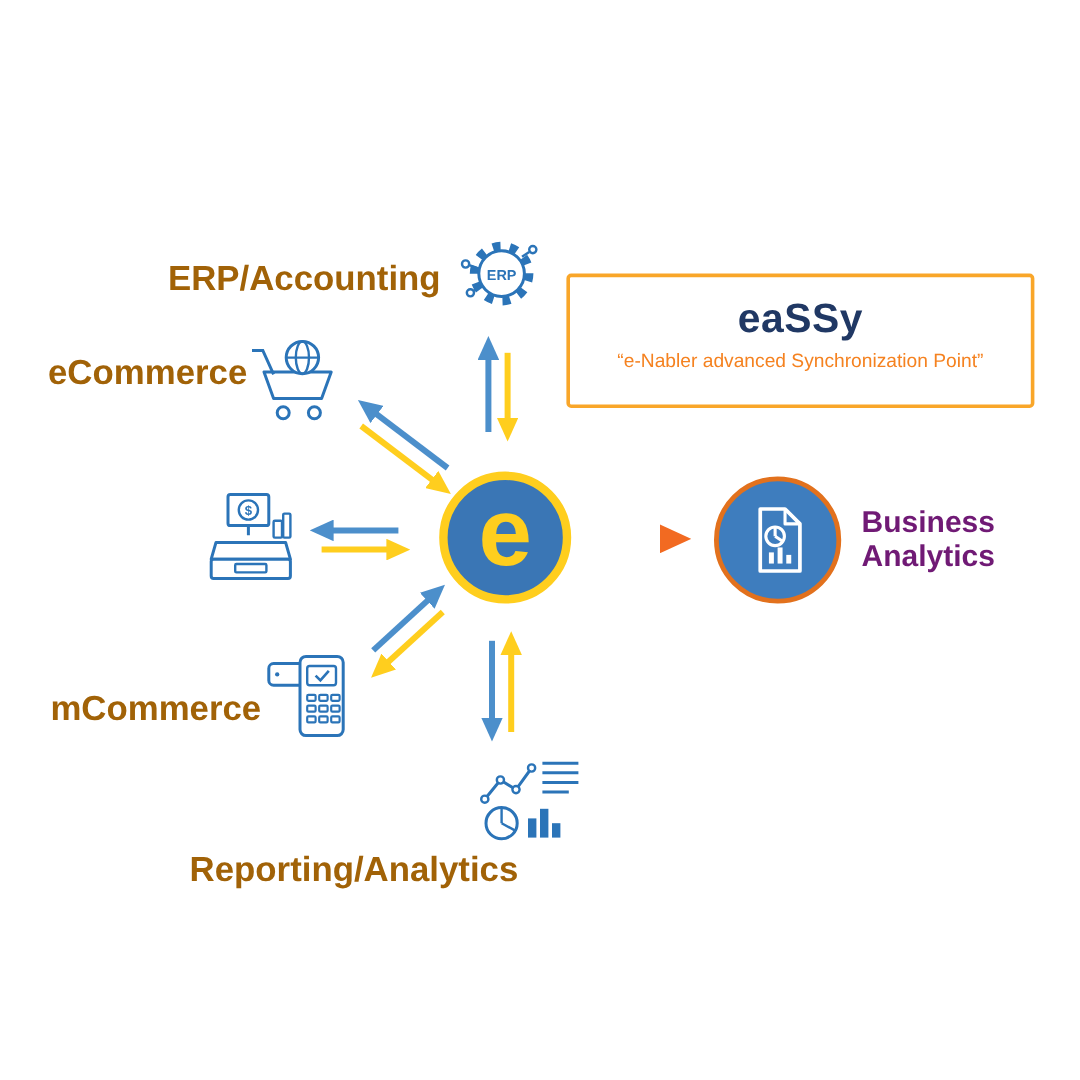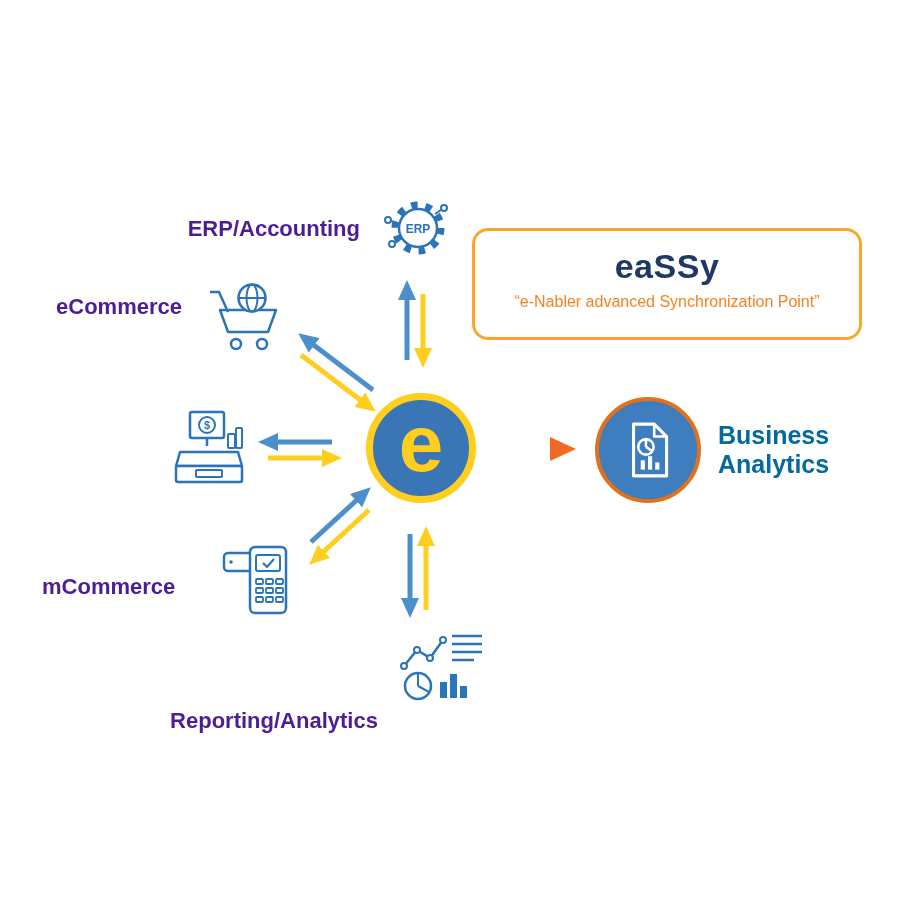--- a/index.html
+++ b/index.html
@@ -1,20 +1,20 @@
 <!DOCTYPE html>
 <html><head>
 <meta charset="utf-8">
 <style>
   * { margin:0; padding:0; box-sizing:border-box; }
   html,body { background:#ffffff; font-family:"Liberation Sans", sans-serif; }
   #canvas { position:relative; width:900px; height:900px; background:#ffffff; overflow:hidden; }
   #arrows { position:absolute; left:0; top:0; }
 
-  .label { position:absolute; color:#4c1d95; font-weight:700; font-size:22px; line-height:1.2; }
+  .label { position:absolute; color:#a16207; font-weight:700; font-size:29px; line-height:1.2; }
   #lbl-erp  { left:140px; top:216px; width:220px; text-align:right; }
   #lbl-ecom { left:40px;  top:294px; width:158px; text-align:center; }
   #lbl-pos  { left:15px;  top:443px; width:145px; text-align:right; }
   #lbl-mcom { left:42px;  top:574px; width:158px; text-align:left; }
   #lbl-rep  { left:158px; top:660px; width:232px; text-align:center;margin-top:48px; }
 
   .icon { position:absolute; }
   #icon-erp  { left:380px; top:194px; }
   #icon-ecom { left:206px; top:282px; }
   #icon-pos  { left:170px; top:410px; }
@@ -23,24 +23,24 @@
 
   #logo { position:absolute; left:366px; top:393px; width:110px; height:110px;
           border-radius:50%; background:#3A76B5; border:7px solid #FFCE1E;
           display:flex; align-items:center; justify-content:center; }
   #logo .e { color:#FFCE1E; font-size:80px; font-weight:700; line-height:1; margin-top:-8px; }
 
   #ba-circle { position:absolute; left:595px; top:397px; width:106px; height:106px;
                border-radius:50%; background:#3E7DBE; border:4px solid #E2711D;
                display:flex; align-items:center; justify-content:center; }
   #ba-label  { position:absolute; left:718px; top:421px; width:150px;
-               font-size:25px; font-weight:700; color:#0369a1; line-height:1.15; }
+               font-size:25px; font-weight:700; color:#701a75; line-height:1.15; }
 
   #callout { position:absolute; left:472px; top:228px; width:390px; height:112px;
-             border:3px solid #F9A629; border-radius:16px; background:#ffffff;
+             border:3px solid #F9A629; border-radius:4px; background:#ffffff;
              text-align:center; padding-top:16px; }
   .callout-title { font-size:34px; font-weight:700; color:#203864; letter-spacing:0.5px; }
   .callout-sub   { font-size:16px; color:#F58220; margin-top:7px; }
 </style>
 </head>
 <body>
 
 <div id="canvas">
 
   <svg id="arrows" width="900" height="900" viewBox="0 0 900 900">

